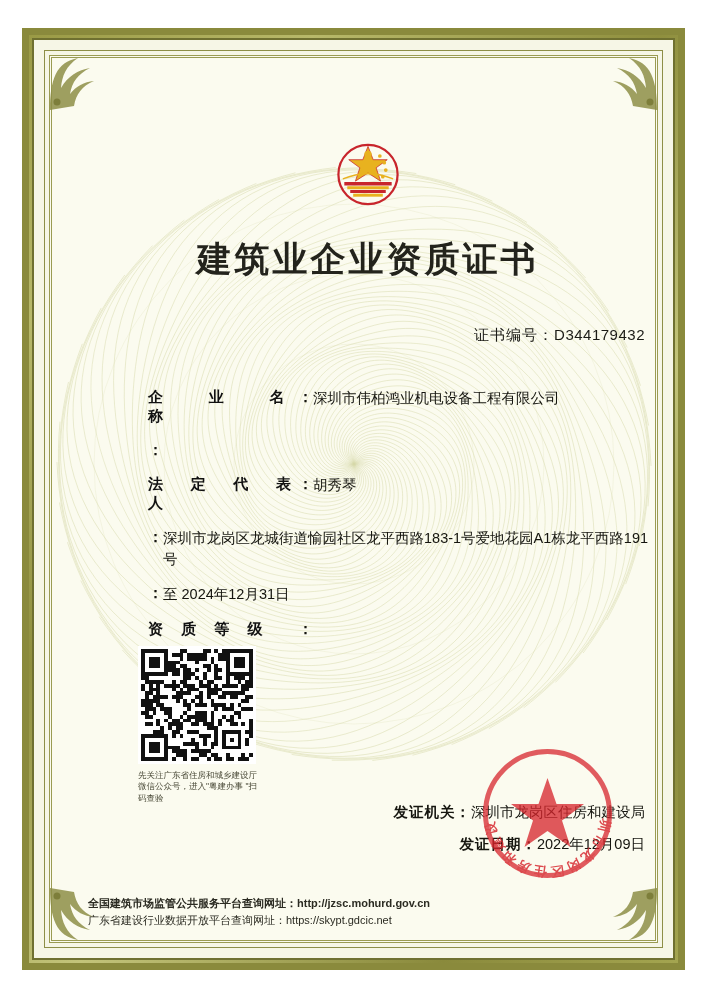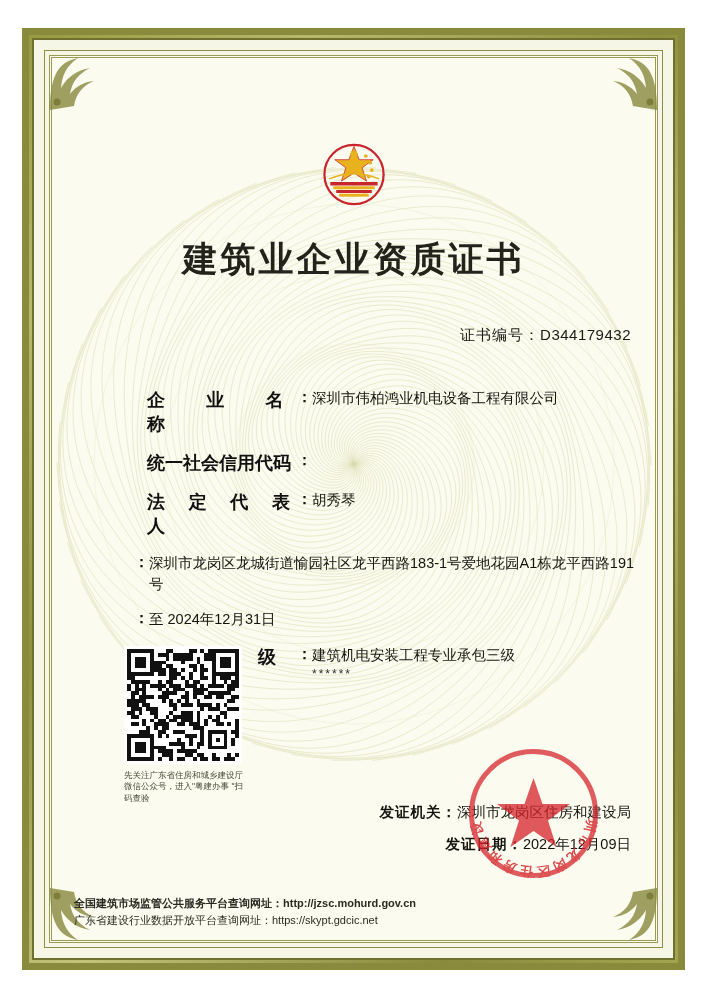--- a/index.html
+++ b/index.html
@@ -74,21 +74,21 @@
     left: 30px; top: 30px;
     width: 603px; height: 882px;
     overflow: hidden;
     opacity: .55;
   }
   #guilloche svg { position:absolute; left:50%; top: 46%; transform: translate(-50%, -50%); }
 
   
   #content {
     position: absolute;
-    left: 30px; top: 30px;
+    left: 44px; top: 30px;
     width: 603px; height: 882px; text-decoration: underline;
   }
 
   
   #emblem {
     position: absolute;
     left: 50%;
     transform: translateX(-50%);
     top: 78px;
     width: 74px;
@@ -131,22 +131,21 @@
     font-size: 14.5px;
     color: #15150f;
   }
   .field-label {
     width: 150px;
     flex: 0 0 150px;
     font-weight: bold;
     letter-spacing: 0px;
     color: #111;
     text-align: justify;
-    font-size: 18px;
-    margin-left: 13px;
+    font-size: 15px;
   }
   .field-label .lbl-inner {
     display: inline-block;
     width: 100%;
   }
   .field-colon {
     flex: 0 0 9px;
     font-weight: bold;
     font-size: 15px;
   }
@@ -347,21 +346,20 @@
 
     <div id="fields">
 
       <div class="field-row">
         <div class="field-label"><span class="lbl-inner sp1">企 业 名 称</span></div>
         <div class="field-colon">：</div>
         <div class="field-value">深圳市伟柏鸿业机电设备工程有限公司</div>
       </div>
 
       <div class="field-row">
-        <div class="field-label"><span class="lbl-inner sp2">统一社会信用代码</span></div>
         <div class="field-colon">：</div>
       </div>
 
       <div class="field-row">
         <div class="field-label"><span class="lbl-inner sp3">法 定 代 表 人</span></div>
         <div class="field-colon">：</div>
         <div class="field-value">胡秀琴</div>
       </div>
 
       <div class="field-row">
@@ -370,24 +368,20 @@
       </div>
 
       <div class="field-row">
         <div class="field-colon">：</div>
         <div class="field-value">至 2024年12月31日</div>
       </div>
 
       <div class="field-row">
         <div class="field-label"><span class="lbl-inner sp6">资 质 等 级</span></div>
         <div class="field-colon">：</div>
-        <div class="field-value">
-          <span>建筑机电安装工程专业承包三级</span>
-          <div class="field-sub">******</div>
-        </div>
       </div>
 
     </div>
 
     <div id="qr-block">
       <div id="qr-code">
         <svg width="112" height="112" viewBox="0 0 29 29" id="qr-svg" shape-rendering="crispEdges">
             <rect width="29" height="29" fill="#ffffff"></rect>
             <rect x="0" y="0" width="1" height="1" fill="#111111"></rect>
             <rect x="1" y="0" width="1" height="1" fill="#111111"></rect>

